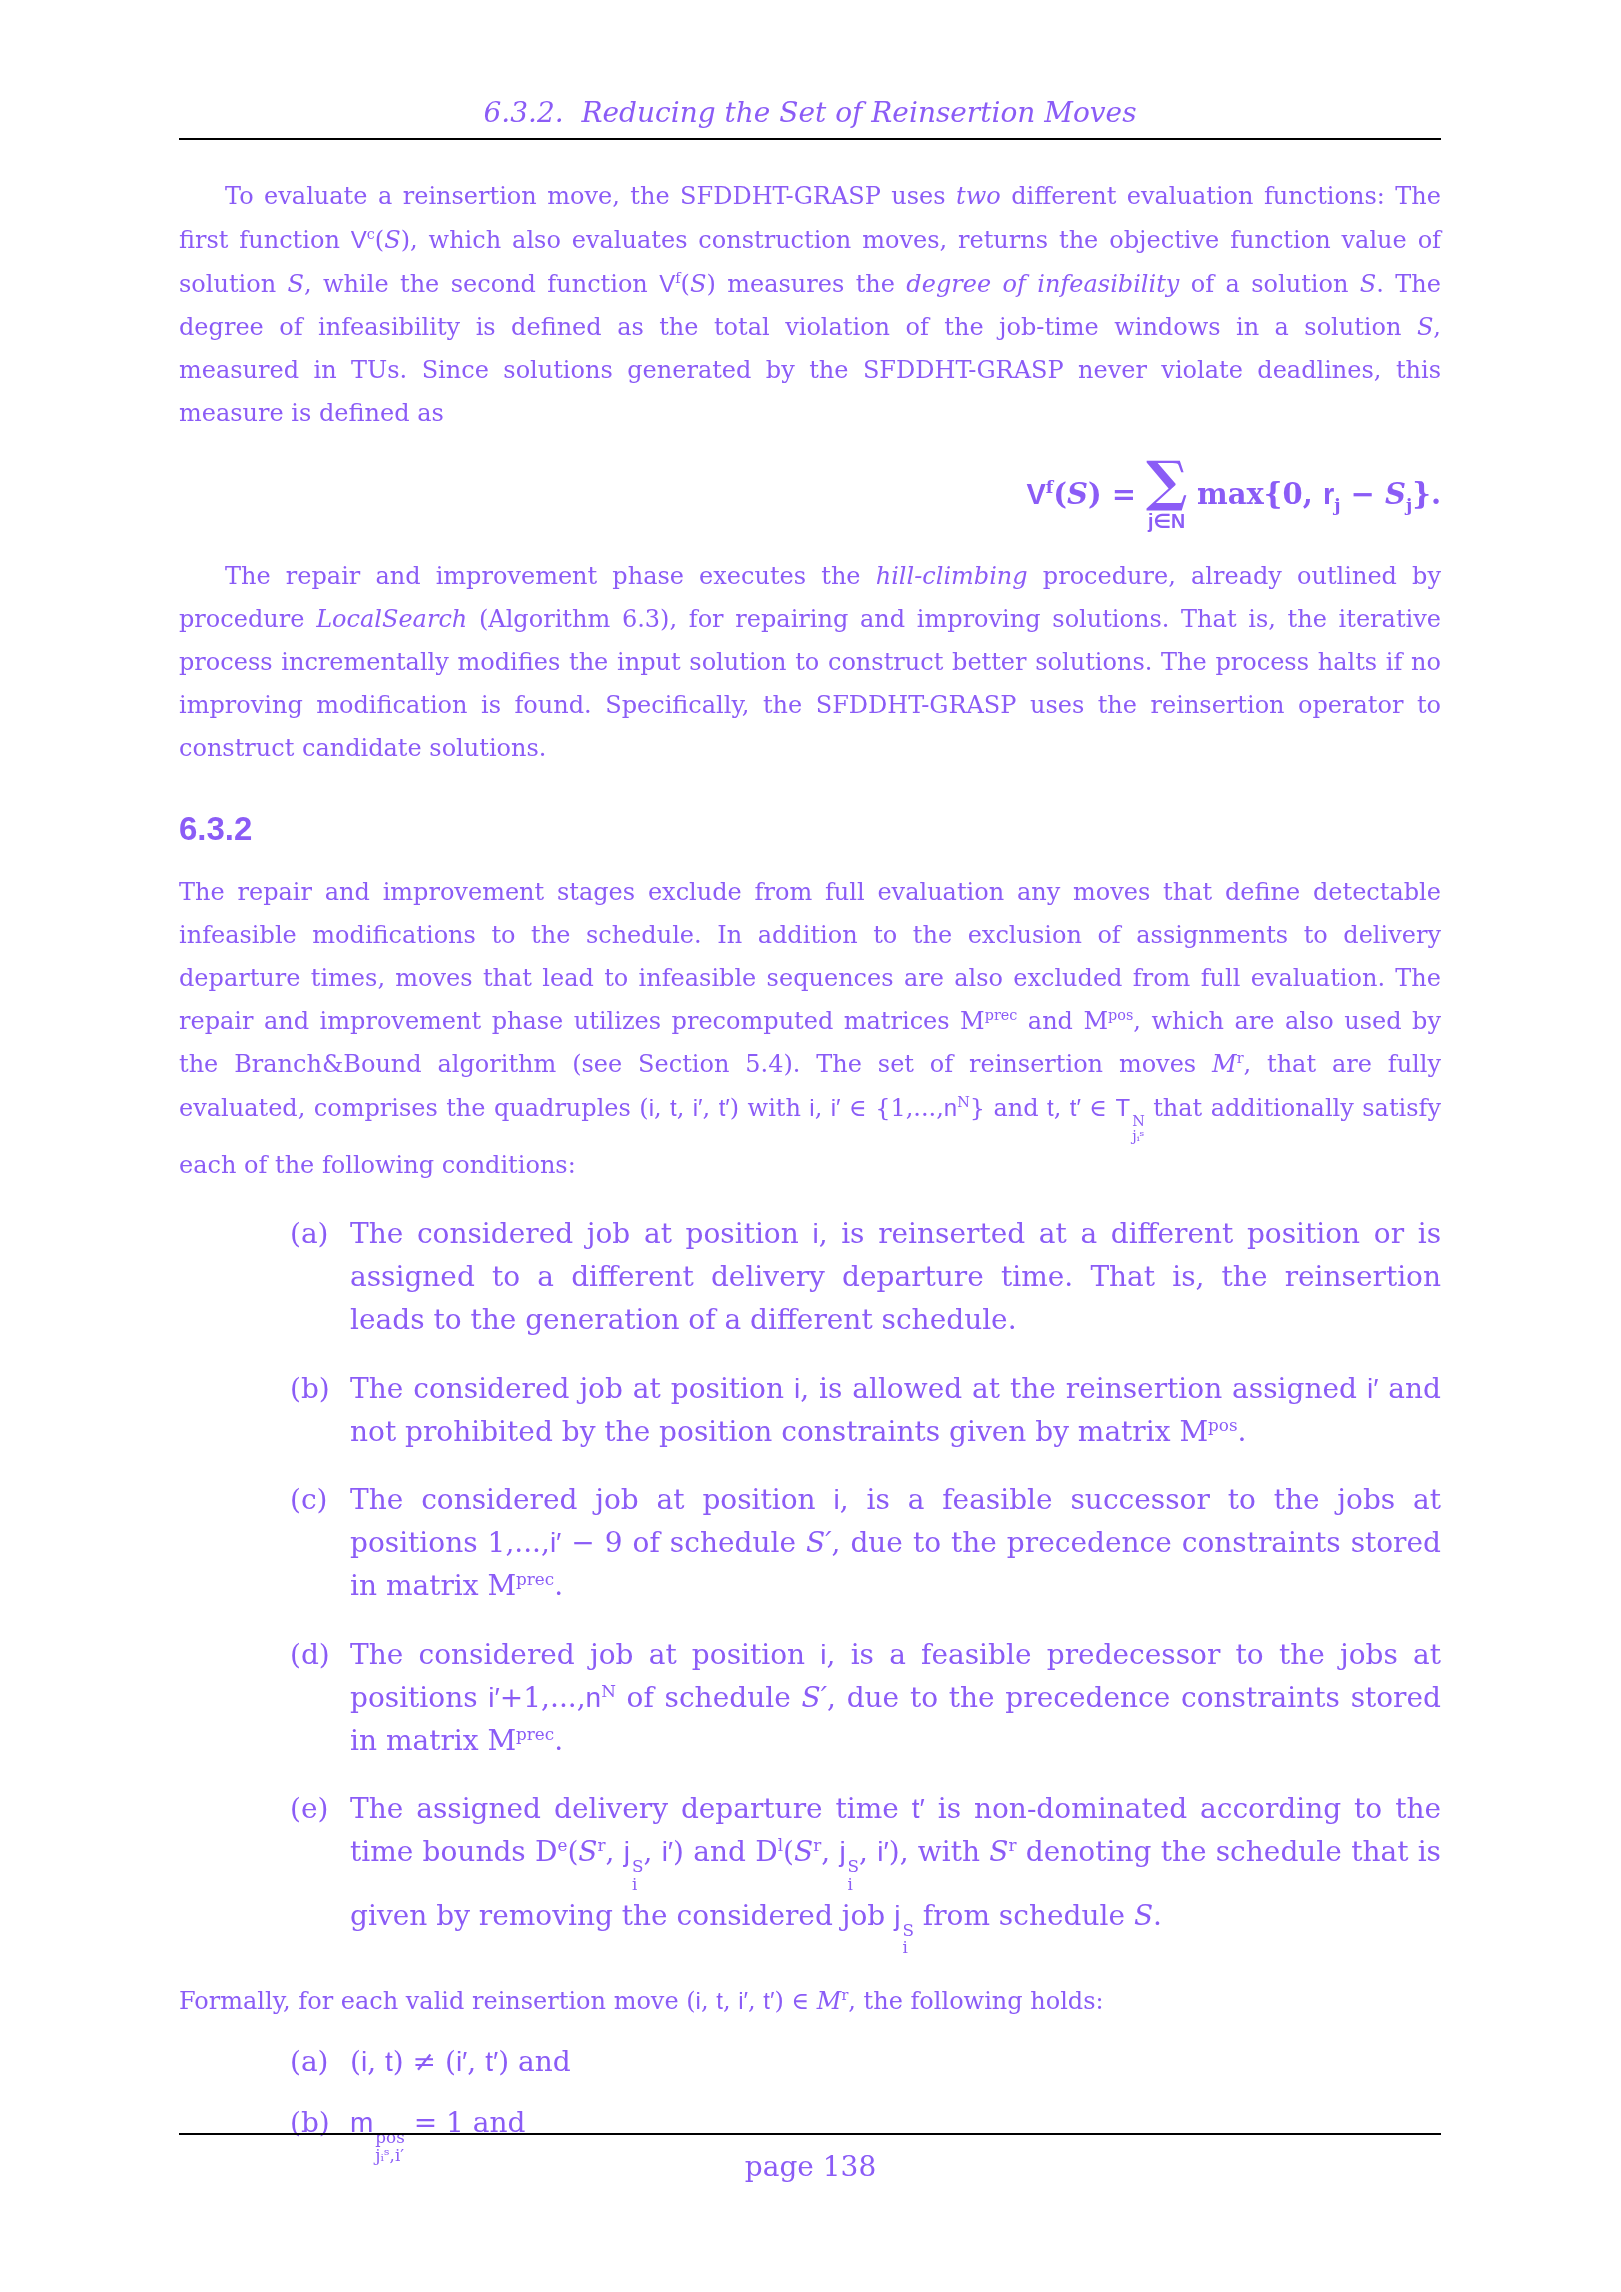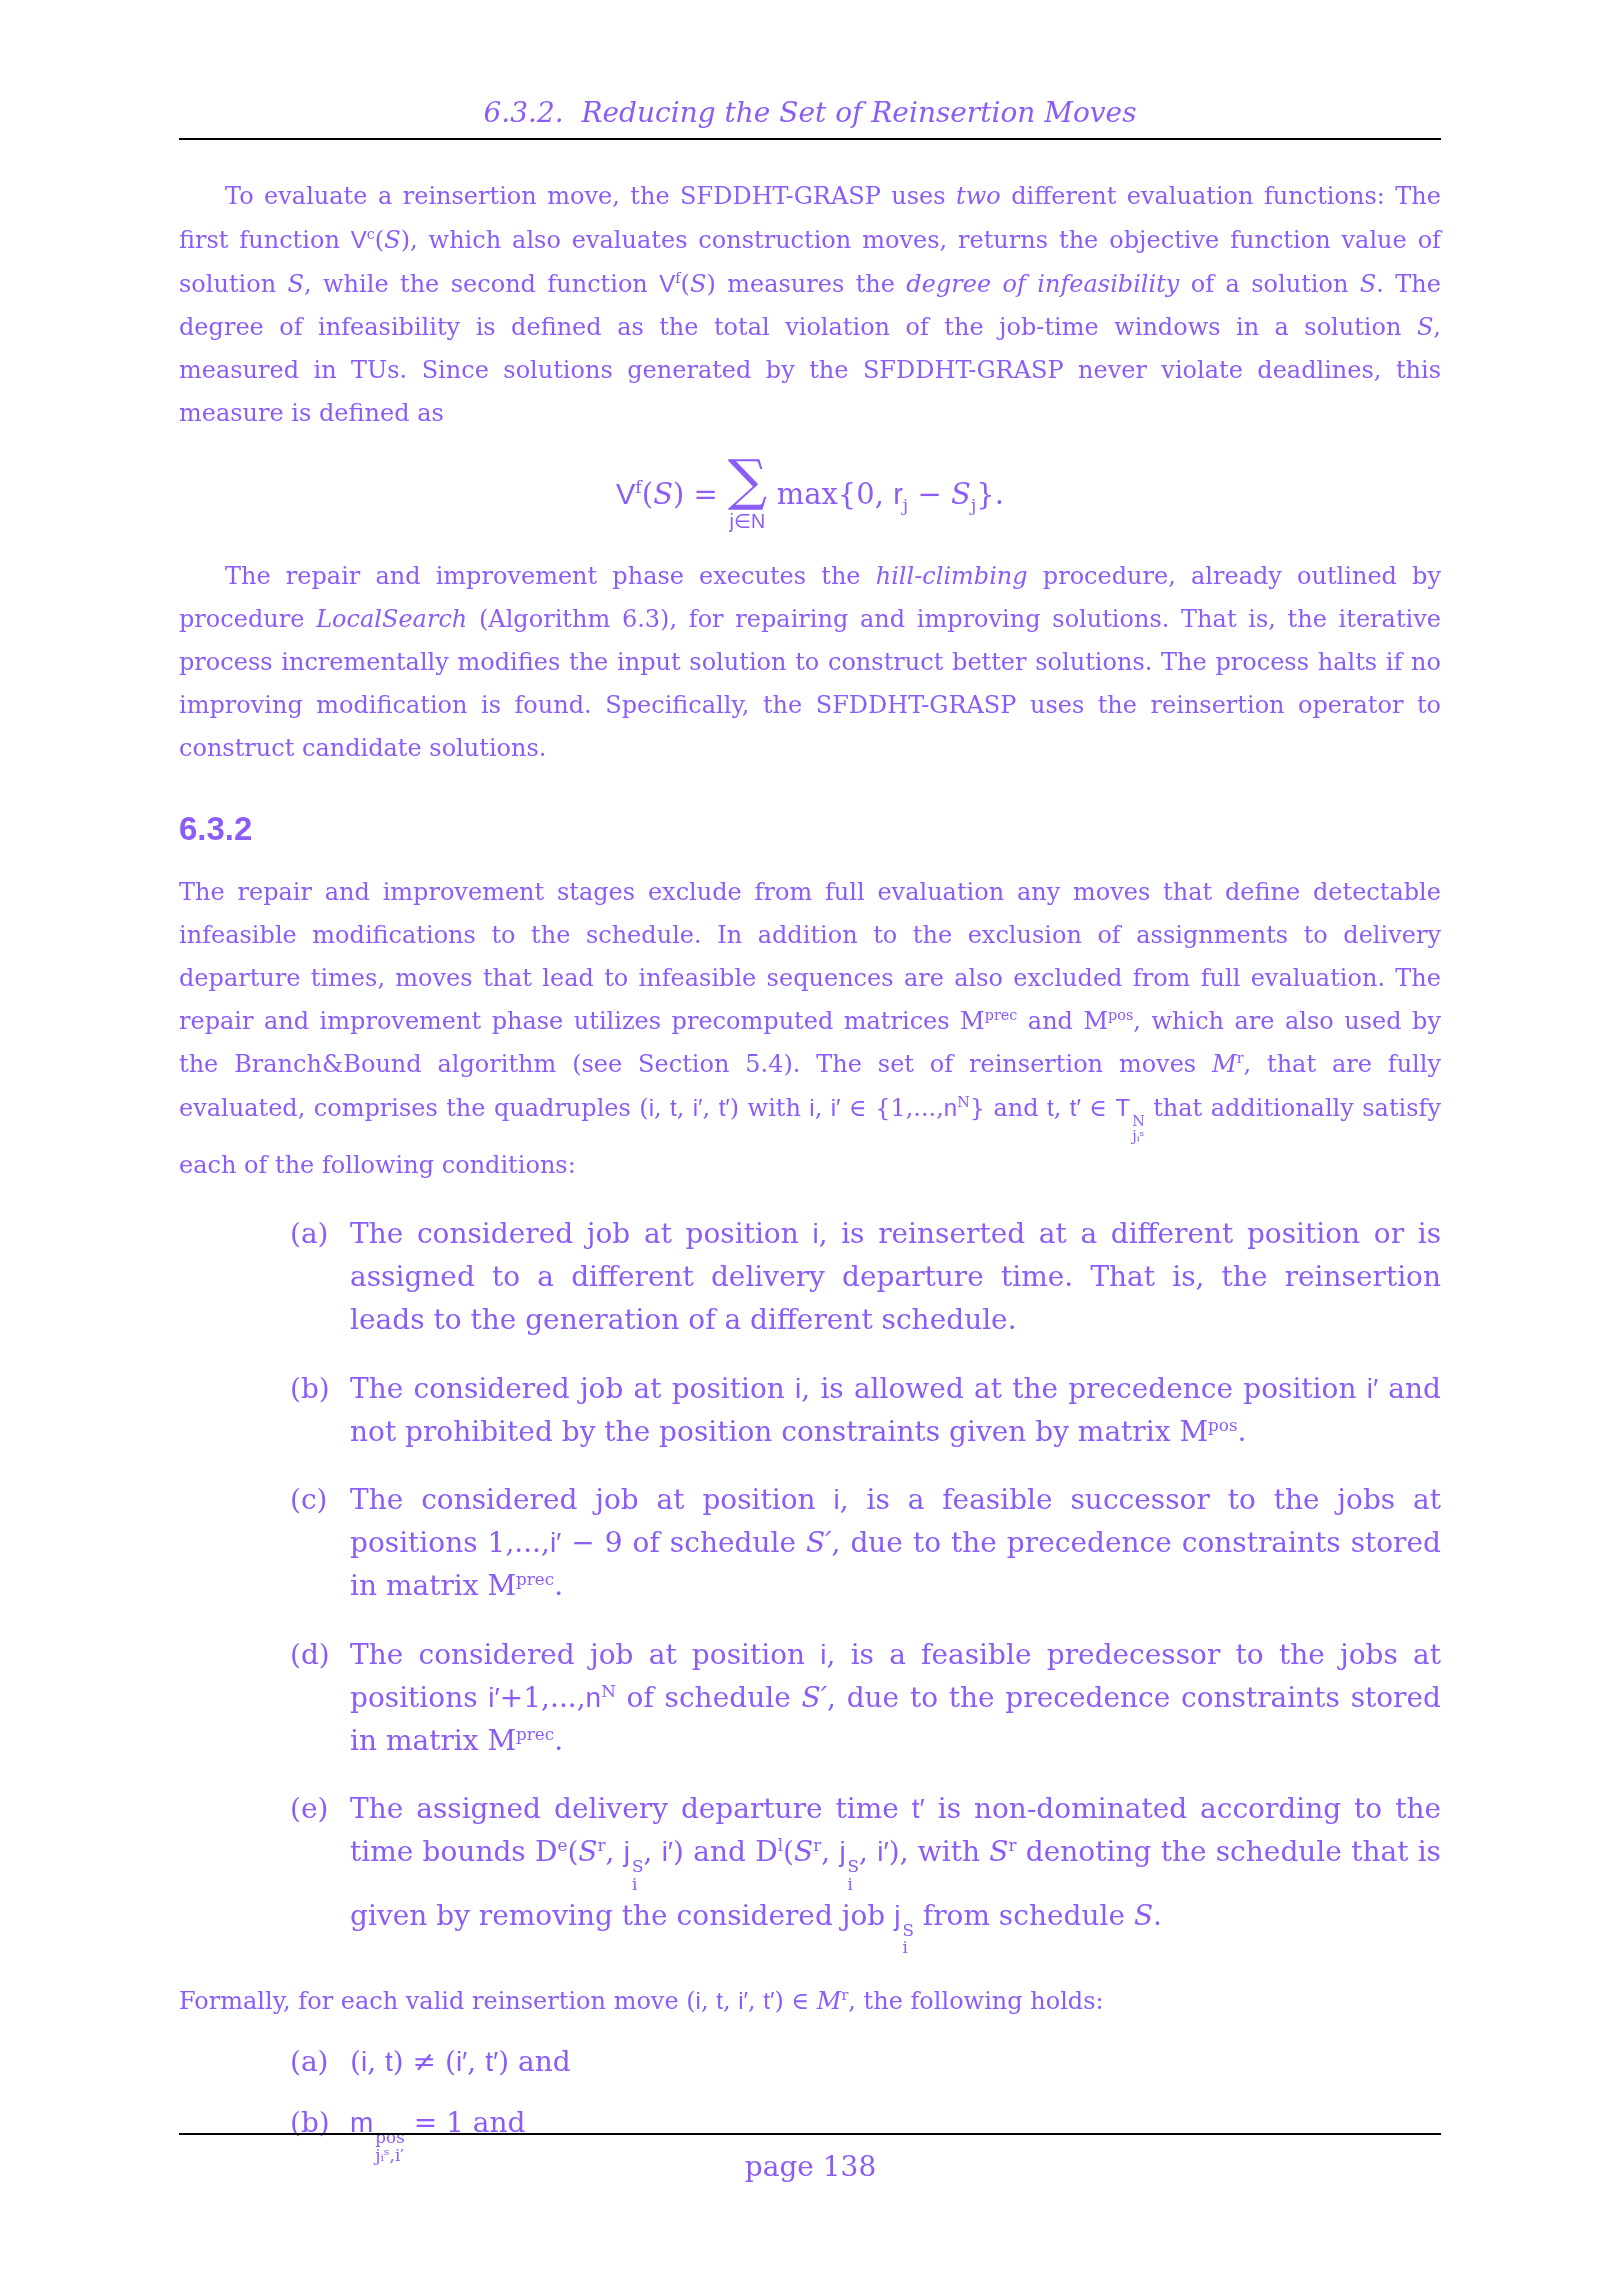--- a/index.html
+++ b/index.html
@@ -37,23 +37,24 @@
   .indent { text-indent: 46px; }
   .p1 { margin-top: 35px; }
   .p2 { margin-top: 23.5px; }
   .p3 { margin-top: 23.5px; }
   .p4 { margin-top: 22px; }
 
   
   .equation {
     margin-top: 21.6px;
     display: flex;
-    justify-content: center;
+    justify-content: flex-end;
     align-items: center;
     font-size: 29px;
+    font-weight: bold;
   }
   .sum {
     display: inline-flex;
     flex-direction: column;
     align-items: center;
     margin: 0 9.8px;
   }
   .sum-glyph { font-size: 55px; line-height: 0.9; }
   .sum-under { font-size: 19.6px; line-height: 1; margin-top: 5.9px; }
 
@@ -146,21 +147,21 @@
           <span class="msub">jᵢˢ</span>
         </span><span> that additionally satisfy each of the following conditions:</span></p>
 
     <div>
       <div class="li">
         <span class="lbl">(a)</span>
         <span><span>The considered job at position </span><span class="sf">i</span><span>, is reinserted at a different position or is assigned to a different delivery departure time. That is, the reinsertion leads to the generation of a different schedule.</span></span>
       </div>
       <div class="li">
         <span class="lbl">(b)</span>
-        <span><span>The considered job at position </span><span class="sf">i</span><span>, is allowed at the precedence position </span><span class="sf">i′</span><span> and not prohibited by the position constraints given by matrix M</span><sup>pos</sup><span>.</span></span>
+        <span><span>The considered job at position </span><span class="sf">i</span><span>, is allowed at the reinsertion assigned </span><span class="sf">i′</span><span> and not prohibited by the position constraints given by matrix M</span><sup>pos</sup><span>.</span></span>
       </div>
       <div class="li">
         <span class="lbl">(c)</span>
         <span><span>The considered job at position </span><span class="sf">i</span><span>, is a feasible successor to the jobs at positions 1,...,</span><span class="sf">i′</span><span> − 9 of schedule </span><span class="cal">S′</span><span>, due to the precedence constraints stored in matrix M</span><sup>prec</sup><span>.</span></span>
       </div>
       <div class="li">
         <span class="lbl">(d)</span>
         <span><span>The considered job at position </span><span class="sf">i</span><span>, is a feasible predecessor to the jobs at positions </span><span class="sf">i′</span><span>+1,...,</span><span class="sf">n</span><sup>N</sup><span> of schedule </span><span class="cal">S′</span><span>, due to the precedence constraints stored in matrix M</span><sup>prec</sup><span>.</span></span>
       </div>
       <div class="li">

